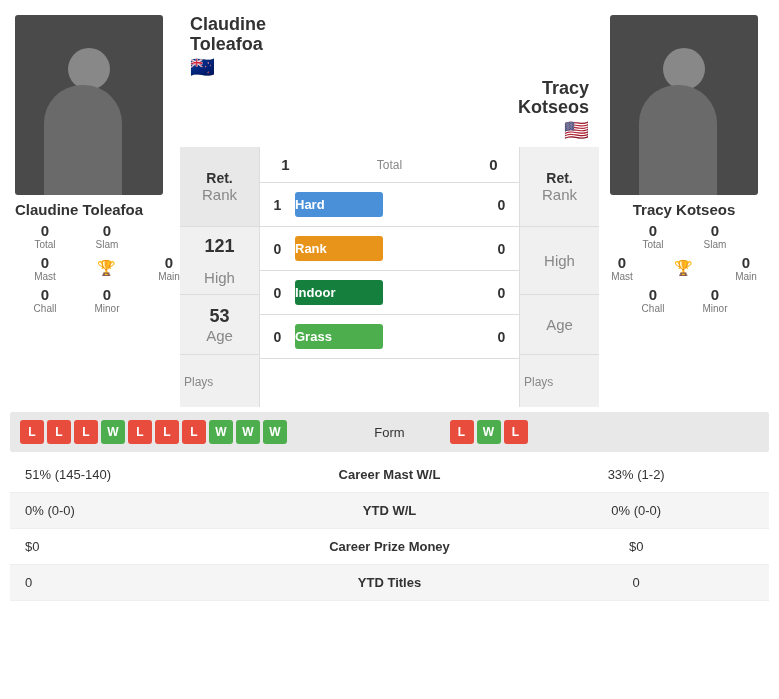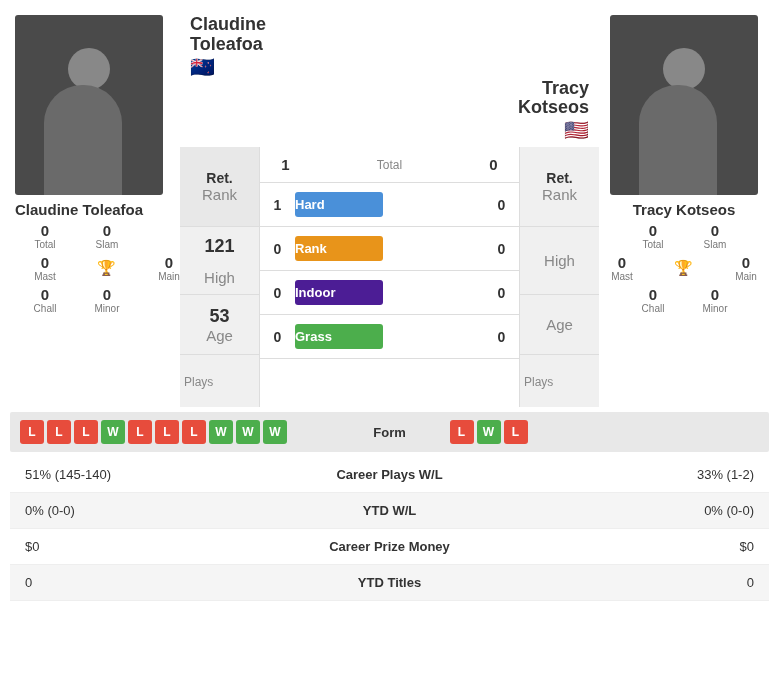--- a/index.html
+++ b/index.html
@@ -3,34 +3,34 @@
   <meta charset="utf-8">
   <style>
     * { box-sizing: border-box; margin: 0; padding: 0; }
     body { font-family: Arial, sans-serif; background: #fff; width: 779px; min-height: 699px; font-size: 13px; color: #333; }
 
     .main-container { padding: 10px; }
 
     
     .form-section { background: #e8e8e8; padding: 8px 10px; display: flex; align-items: center; margin-top: 5px; border-radius: 2px; }
     .form-left { display: flex; gap: 3px; flex: 1; }
-    .form-label { width: 120px; text-align: center; font-weight: bold; font-size: 13px; }
+    .form-label { width: 120px; text-align: center; font-weight: normal; font-size: 13px; }
     .form-right { display: flex; gap: 3px; flex: 1; justify-content: flex-start; }
     .form-badge { width: 24px; height: 24px; border-radius: 3px; display: flex; align-items: center; justify-content: center; color: white; font-weight: bold; font-size: 12px; }
     .form-L { background: #e74c3c; }
     .form-W { background: #4cae4c; }
 
     
     .stats-table { width: 100%; margin-top: 5px; border-collapse: collapse; }
     .stats-table tr { border-bottom: 1px solid #eee; }
     .stats-table tr:nth-child(even) { background: #f5f5f5; }
     .stats-table td { padding: 10px 15px; }
     .stats-table .left-val { text-align: left; width: 35%; }
     .stats-table .center-label { text-align: center; font-weight: bold; width: 30%; }
-    .stats-table .right-val { text-align: right; width: 35%; }
+    .stats-table .right-val { text-align: center; width: 35%; }
 
     
     .top-section { display: flex; width: 100%; }
     .player-left-col { width: 170px; flex-shrink: 0; display: flex; flex-direction: column; align-items: flex-start; padding: 5px; }
     .player-right-col { width: 170px; flex-shrink: 0; display: flex; flex-direction: column; align-items: center; padding: 5px; }
 
     .player-img-box { width: 148px; height: 180px; background: #4a4a4a; border-radius: 3px; display: flex; align-items: flex-end; justify-content: center; overflow: hidden; }
     .silhouette { width: 90px; height: 155px; position: relative; }
     .sil-head { width: 42px; height: 42px; background: #888; border-radius: 50%; position: absolute; top: 8px; left: 50%; transform: translateX(-50%); }
     .sil-body { width: 78px; height: 110px; background: #6a6a6a; border-radius: 38px 38px 0 0; position: absolute; bottom: 0; left: 0; }
@@ -193,21 +193,21 @@
             <div class="surf-lv">0</div>
             <div class="surf-btn">
               <span style="background:#e8941a;">Rank</span>
             </div>
             <div class="surf-rv">0</div>
           </div>
 
           <div class="surf-row">
             <div class="surf-lv">0</div>
             <div class="surf-btn">
-              <span style="background:#4c1d95;">Indoor</span>
+              <span style="background:#15803d;">Indoor</span>
             </div>
             <div class="surf-rv">0</div>
           </div>
 
           <div class="surf-row">
             <div class="surf-lv">0</div>
             <div class="surf-btn">
               <span style="background:#4cae4c;">Grass</span>
             </div>
             <div class="surf-rv">0</div>
@@ -298,21 +298,21 @@
         <div class="form-badge form-L">L</div>
         <div class="form-badge form-W">W</div>
         <div class="form-badge form-L">L</div>
       </div>
   </div>
 
   <table class="stats-table">
     <tbody id="stats-tbody">
         <tr>
     <td class="left-val">51% (145-140)</td>
-    <td class="center-label">Career Plays W/L</td>
+    <td class="center-label">Career Mast W/L</td>
     <td class="right-val">33% (1-2)</td>
   </tr>
         <tr>
     <td class="left-val">0% (0-0)</td>
     <td class="center-label">YTD W/L</td>
     <td class="right-val">0% (0-0)</td>
   </tr>
         <tr>
     <td class="left-val">$0</td>
     <td class="center-label">Career Prize Money</td>

